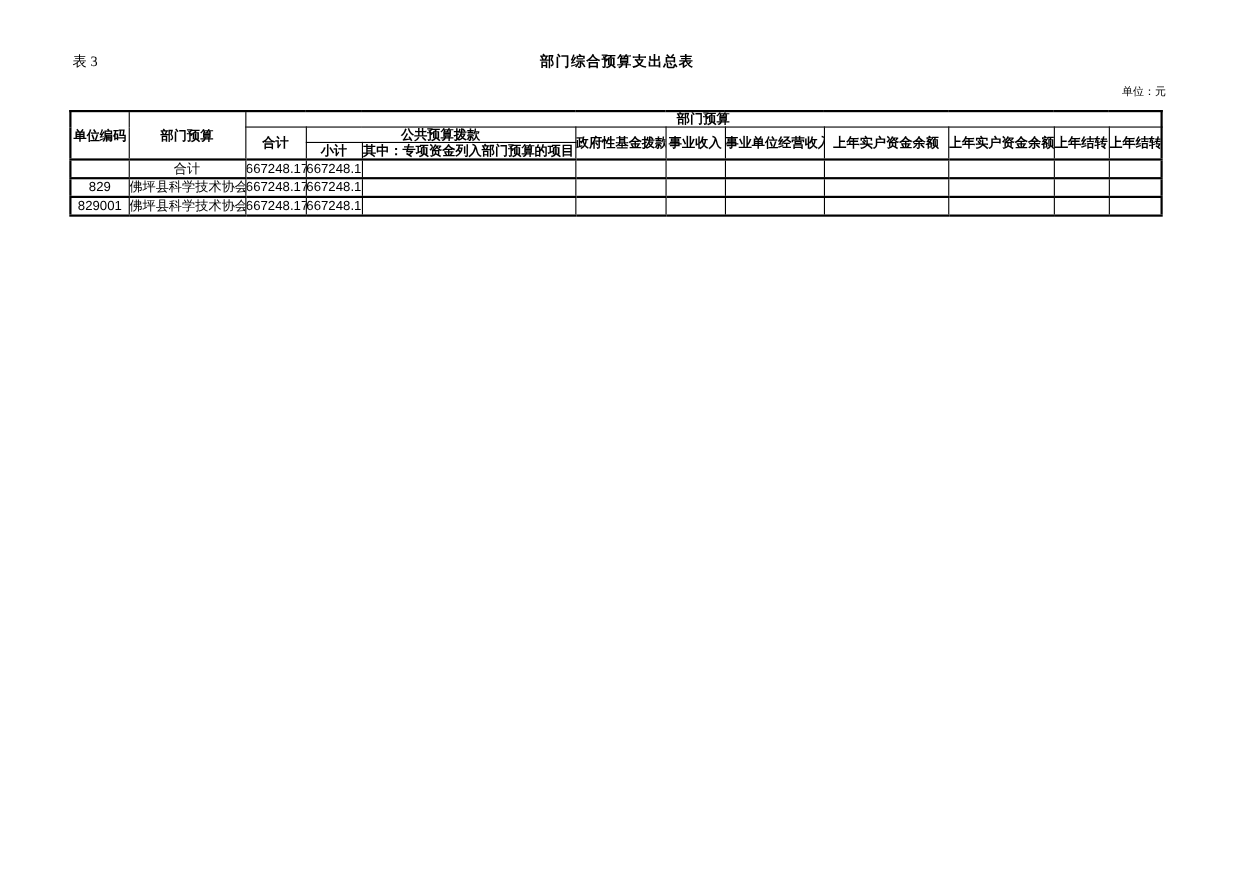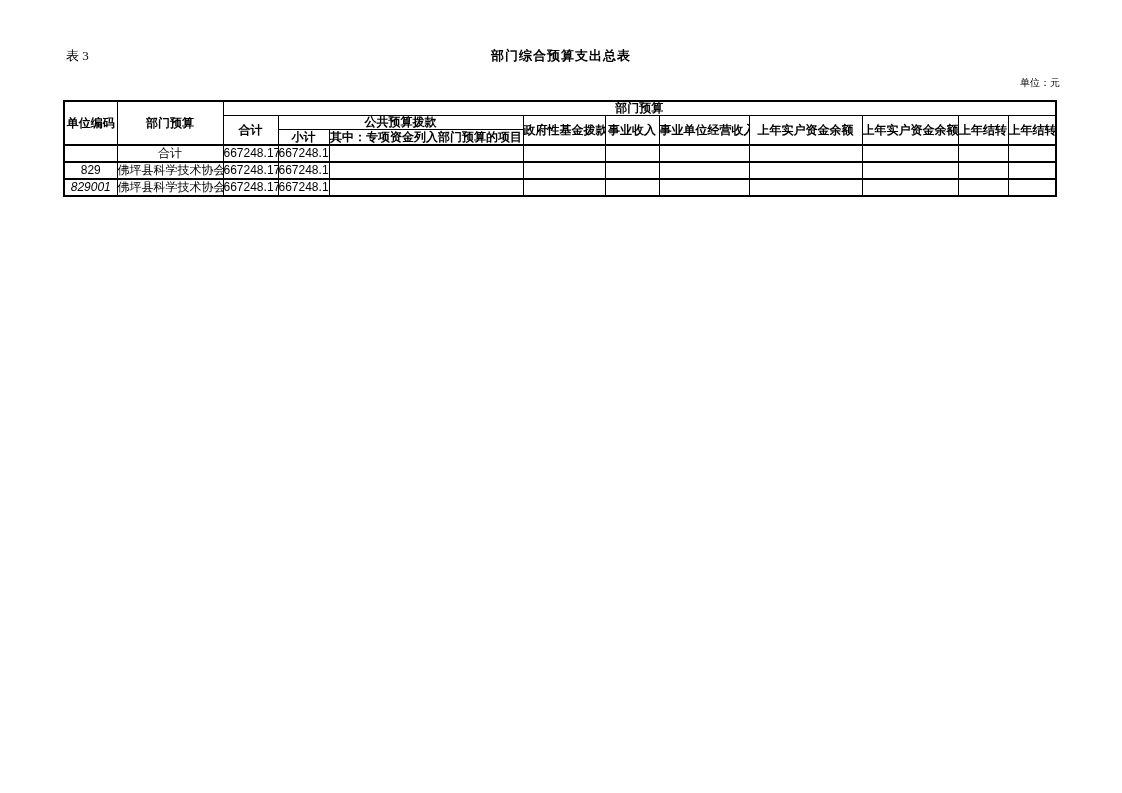--- a/index.html
+++ b/index.html
@@ -55,21 +55,21 @@
     text-align: left; padding-left: 1px;
   }
   td.code-l {
     font-family: "Liberation Sans", sans-serif;
     font-size: 10.5px;
     text-align: left; padding-left: 0; margin-left: 16px;
   }
   td.code-r {
     font-family: "Liberation Sans", sans-serif;
     font-size: 10.5px;
-    text-align: right; padding-right: 4px; font-style: italic;
+    text-align: right; padding-right: 4px;
   }
   td.name {
     font-size: 11px;
     text-align: left; padding-left: 2px;
   }
 </style>
 </head>
 <body>
 
 <div class="sheet-label">表 3</div>

